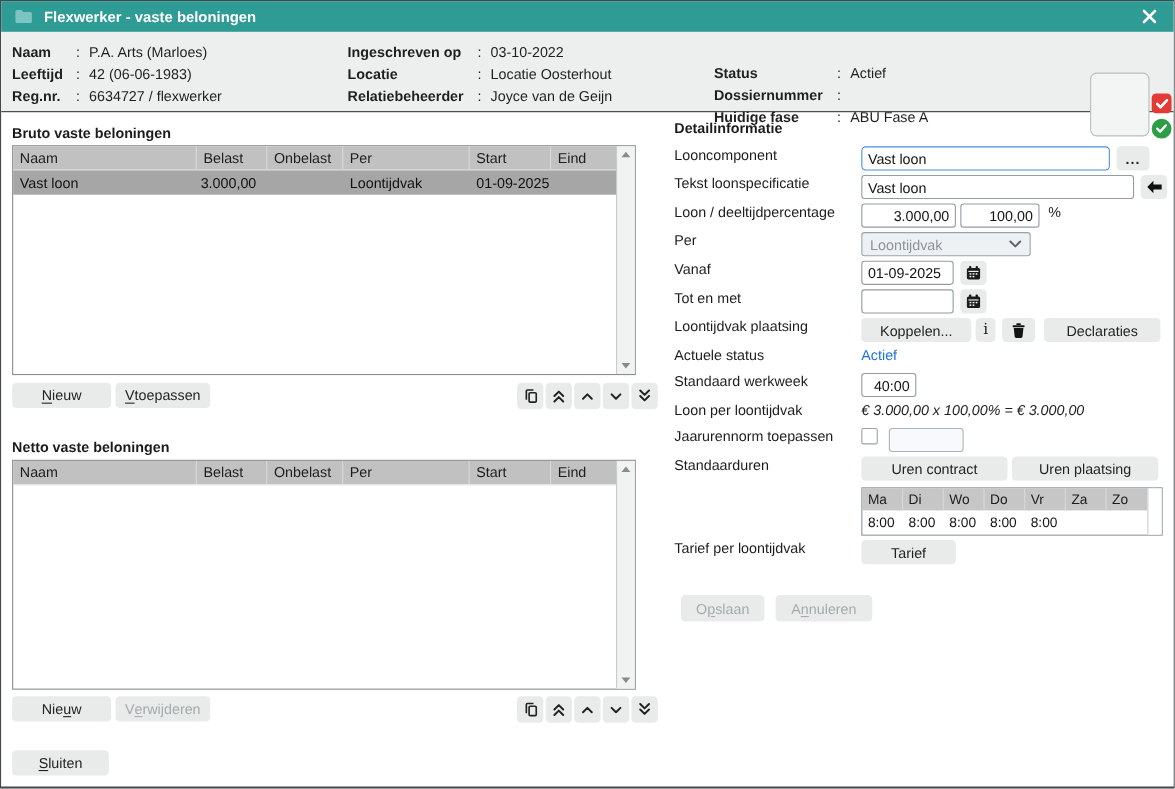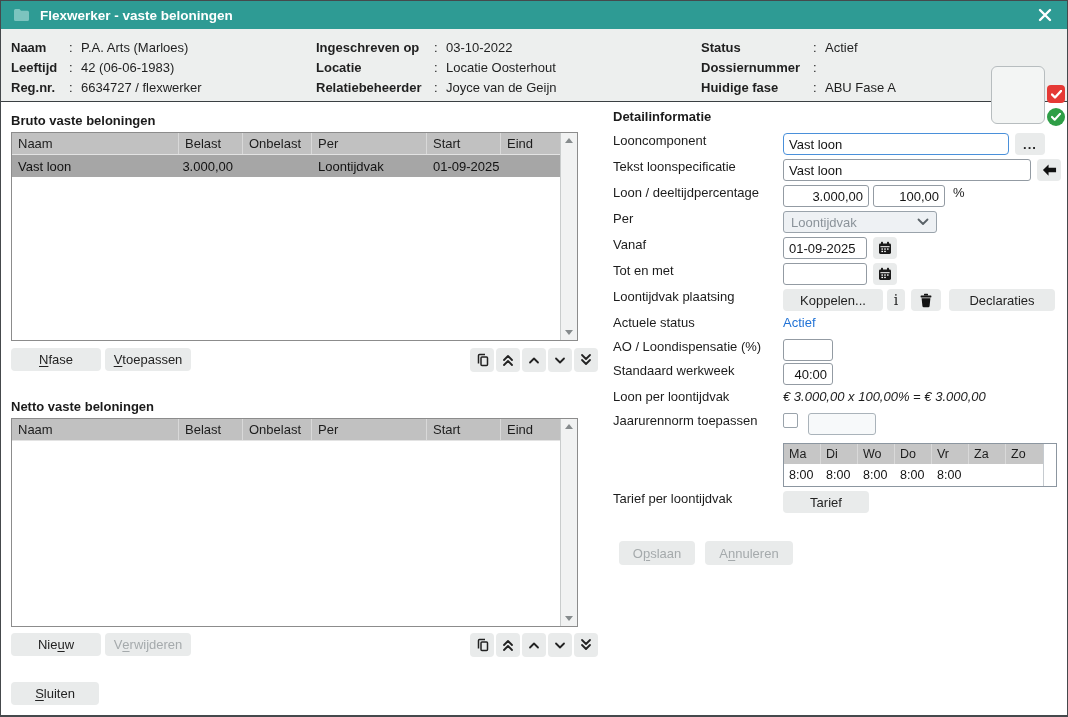--- a/index.html
+++ b/index.html
@@ -11,21 +11,21 @@
   .titlebar { position:absolute; left:0; top:0; right:0; height:28px; background:#2e9b94;
               display:flex; align-items:center; padding:0 12px; }
   .titlebar .title { color:#fff; font-weight:bold; font-size:13.5px; margin-left:10px; }
   .close-btn { margin-left:auto; width:20px; height:20px; display:flex; align-items:center;
                justify-content:center; cursor:default; background:transparent; border:none; padding:0; }
 
   
   .infobar { position:absolute; left:0; top:28px; right:0; height:73px; background:#edefee;
              border-bottom:1px solid #3a3f42; }
   .info-col { position:absolute; top:8px; }
-  .info-col.c0 { left:10px; }  .info-col.c1 { left:315px; }  .info-col.c2 { left:700px; }
+  .info-col.c0 { left:10px; }  .info-col.c1 { left:315px; }  .info-col.c2 { left:648px;margin-top:19px; }
   .info-row { display:flex; height:20px; align-items:center; font-size:13px; color:#1f1f1f; }
   .info-label { font-weight:bold; flex-shrink:0; }
   .c0 .info-label { width:58px; } .c1 .info-label { width:118px; } .c2 .info-label { width:112px; }
   .info-colon { width:8px; }
   .info-value { margin-left:4px; white-space:nowrap; }
   .photo { position:absolute; left:990px; top:37px; width:54px; height:58px; background:#f3f5f4;
            border:1px solid #b7bdbf; border-radius:6px; }
   .badge { position:absolute; left:1046px; width:18px; height:18px; display:flex;
            align-items:center; justify-content:center; }
   .badge.red { top:56px; background:#e53935; border-radius:4px; }
@@ -209,21 +209,21 @@
     </div>
     <div class="vscroll">
       <div class="tri-up"></div>
       <div class="tri-down"></div>
     </div>
   </div>
   <div class="btnrow" style="left:10px; top:347px;">
     <button class="btn" style="width:90px">
         <span></span>
         <span class="key">N</span>
-        <span>fase</span>
+        <span>ieuw</span>
       </button>
     <button class="btn" style="width:86px">
         <span></span>
         <span class="key">V</span>
         <span>toepassen</span>
       </button>
   </div>
   <div class="icons-row" style="top:347px;">
     <button class="btn iconbtn">
       <svg width="18" height="18" viewBox="0 0 18 18">
@@ -399,41 +399,42 @@
           </svg>
       </button>
       <button class="btn h22" style="margin-left:8px; width:106px">Declaraties</button>
     </div>
 
     <div class="d-row h24">
       <span class="d-label">Actuele status</span>
       <span class="link">Actief</span>
     </div>
 
-    <div class="d-row h24">
-      <span class="d-label">AO / Loondispensatie (%)</span>
-      <input class="inp w50" value="" style="">
-    </div>
 
     <div class="d-row">
       <span class="d-label">Standaard werkweek</span>
       <input class="inp right w50" value="40:00" style="">
     </div>
 
     <div class="d-row h24">
       <span class="d-label">Loon per loontijdvak</span>
       <span class="plain-val">€ 3.000,00 x 100,00% = € 3.000,00</span>
     </div>
 
     <div class="d-row">
       <span class="d-label">Jaarurennorm toepassen</span>
       <span class="cb"></span>
       <input class="inp dim w68" style="margin-left: 10px;" value="">
     </div>
 
+    <div class="d-row h24">
+      <span class="d-label">Standaarduren</span>
+      <button class="btn h22" style="width:133px">Uren contract</button>
+      <button class="btn h22" style="margin-left:4px; width:133px">Uren plaatsing</button>
+    </div>
 
     <div class="daytable">
       <div class="day-head">
         <div class="dh">Ma</div>
         <div class="dh">Di</div>
         <div class="dh">Wo</div>
         <div class="dh">Do</div>
         <div class="dh">Vr</div>
         <div class="dh">Za</div>
         <div class="dh" style="border-right:none">Zo</div>

